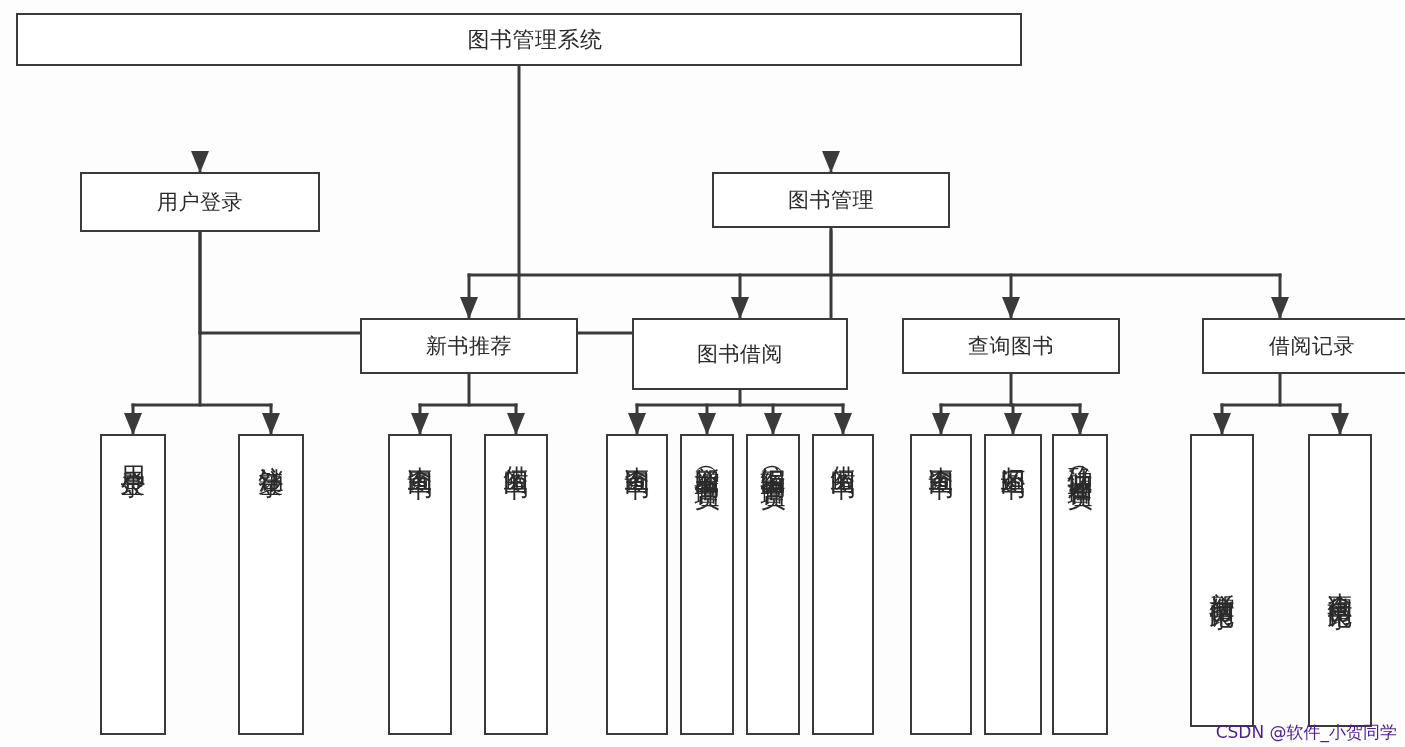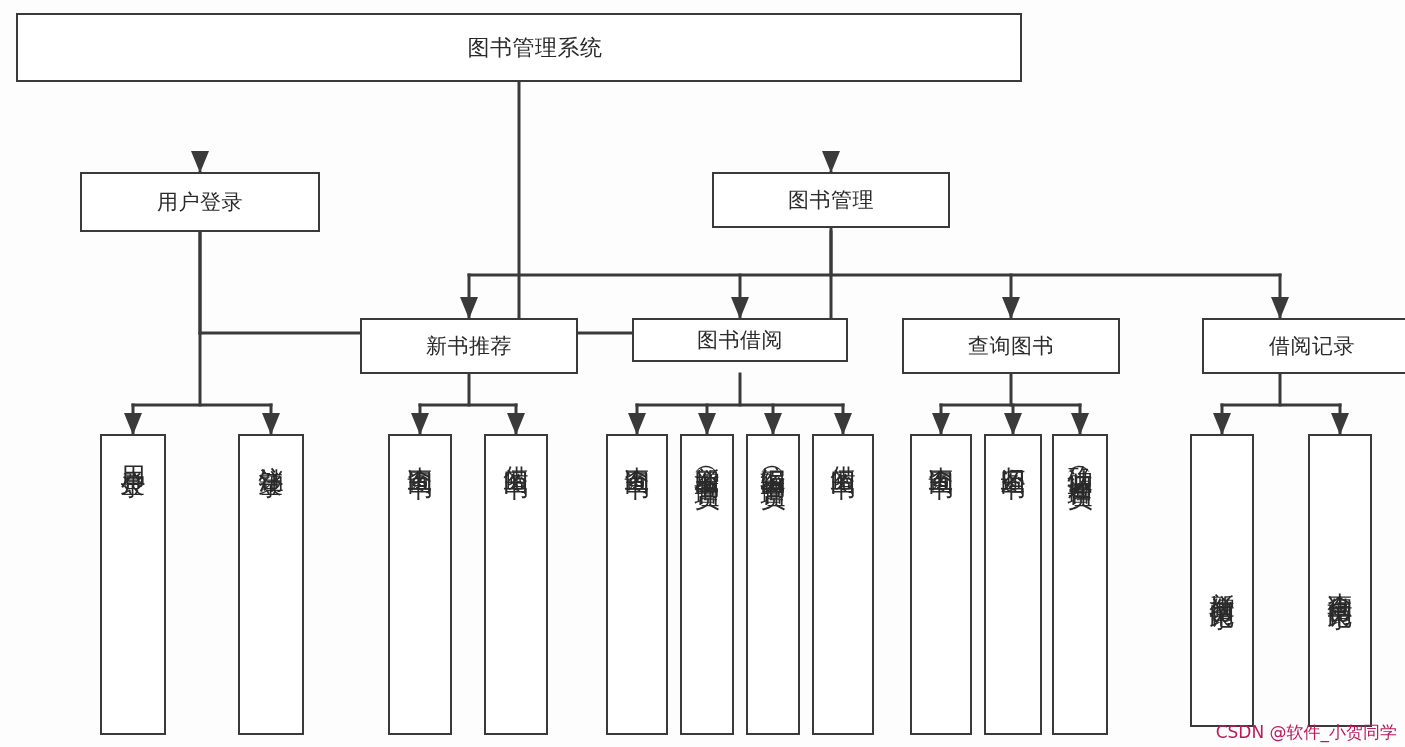--- a/index.html
+++ b/index.html
@@ -63,21 +63,21 @@
   }
   .node.vertical.centered {
     align-items: center;
     padding-top: 0;
   }
   #watermark {
     position: absolute;
     right: 8px;
     bottom: 3px;
     font-size: 17px;
-    color: #be185d;
+    color: #4c1d95;
     z-index: 5;
     white-space: pre;
   }
 </style>
 </head>
 <body>
 
 <div id="diagram-root">
 
   <svg id="edge-layer" viewBox="0 0 1405 747" width="1405" height="747">
@@ -128,37 +128,37 @@
       <polyline points="1080,405 1080,434" fill="none" stroke="#3a3a3a" stroke-width="3" stroke-linecap="square"></polyline>
       <polygon points="1071,413 1089,413 1080,435" fill="#3a3a3a"></polygon>
       <polyline points="1280,374 1280,405" fill="none" stroke="#3a3a3a" stroke-width="3" stroke-linecap="square"></polyline>
       <polyline points="1222,405 1340,405" fill="none" stroke="#3a3a3a" stroke-width="3" stroke-linecap="square"></polyline>
       <polyline points="1222,405 1222,434" fill="none" stroke="#3a3a3a" stroke-width="3" stroke-linecap="square"></polyline>
       <polygon points="1213,413 1231,413 1222,435" fill="#3a3a3a"></polygon>
       <polyline points="1340,405 1340,434" fill="none" stroke="#3a3a3a" stroke-width="3" stroke-linecap="square"></polyline>
       <polygon points="1331,413 1349,413 1340,435" fill="#3a3a3a"></polygon>
     </svg>
 
-  <div class="node root horizontal" style="left: 16px; top: 13px; width: 1006px; height: 69px; padding-left: 32px;">
+  <div class="node root horizontal" style="left: 16px; top: 13px; width: 1006px; height: 53px; padding-left: 32px;">
     <span class="node-label">图书管理系统</span>
   </div>
 
   <div class="node horizontal" style="left: 80px; top: 172px; width: 240px; height: 60px;">
     <span class="node-label">用户登录</span>
   </div>
 
   <div class="node horizontal" style="left: 712px; top: 172px; width: 238px; height: 56px;">
     <span class="node-label">图书管理</span>
   </div>
 
   <div class="node horizontal" style="left: 360px; top: 318px; width: 218px; height: 56px;">
     <span class="node-label">新书推荐</span>
   </div>
 
-  <div class="node horizontal" style="left: 632px; top: 318px; width: 216px; height: 44px;">
+  <div class="node horizontal" style="left: 632px; top: 318px; width: 216px; height: 72px;">
     <span class="node-label">图书借阅</span>
   </div>
 
   <div class="node horizontal" style="left: 902px; top: 318px; width: 218px; height: 56px;">
     <span class="node-label">查询图书</span>
   </div>
 
   <div class="node horizontal" style="left: 1170px; top: 318px; width: 220px; height: 56px; margin-left: 32px;">
     <span class="node-label">借阅记录</span>
   </div>

